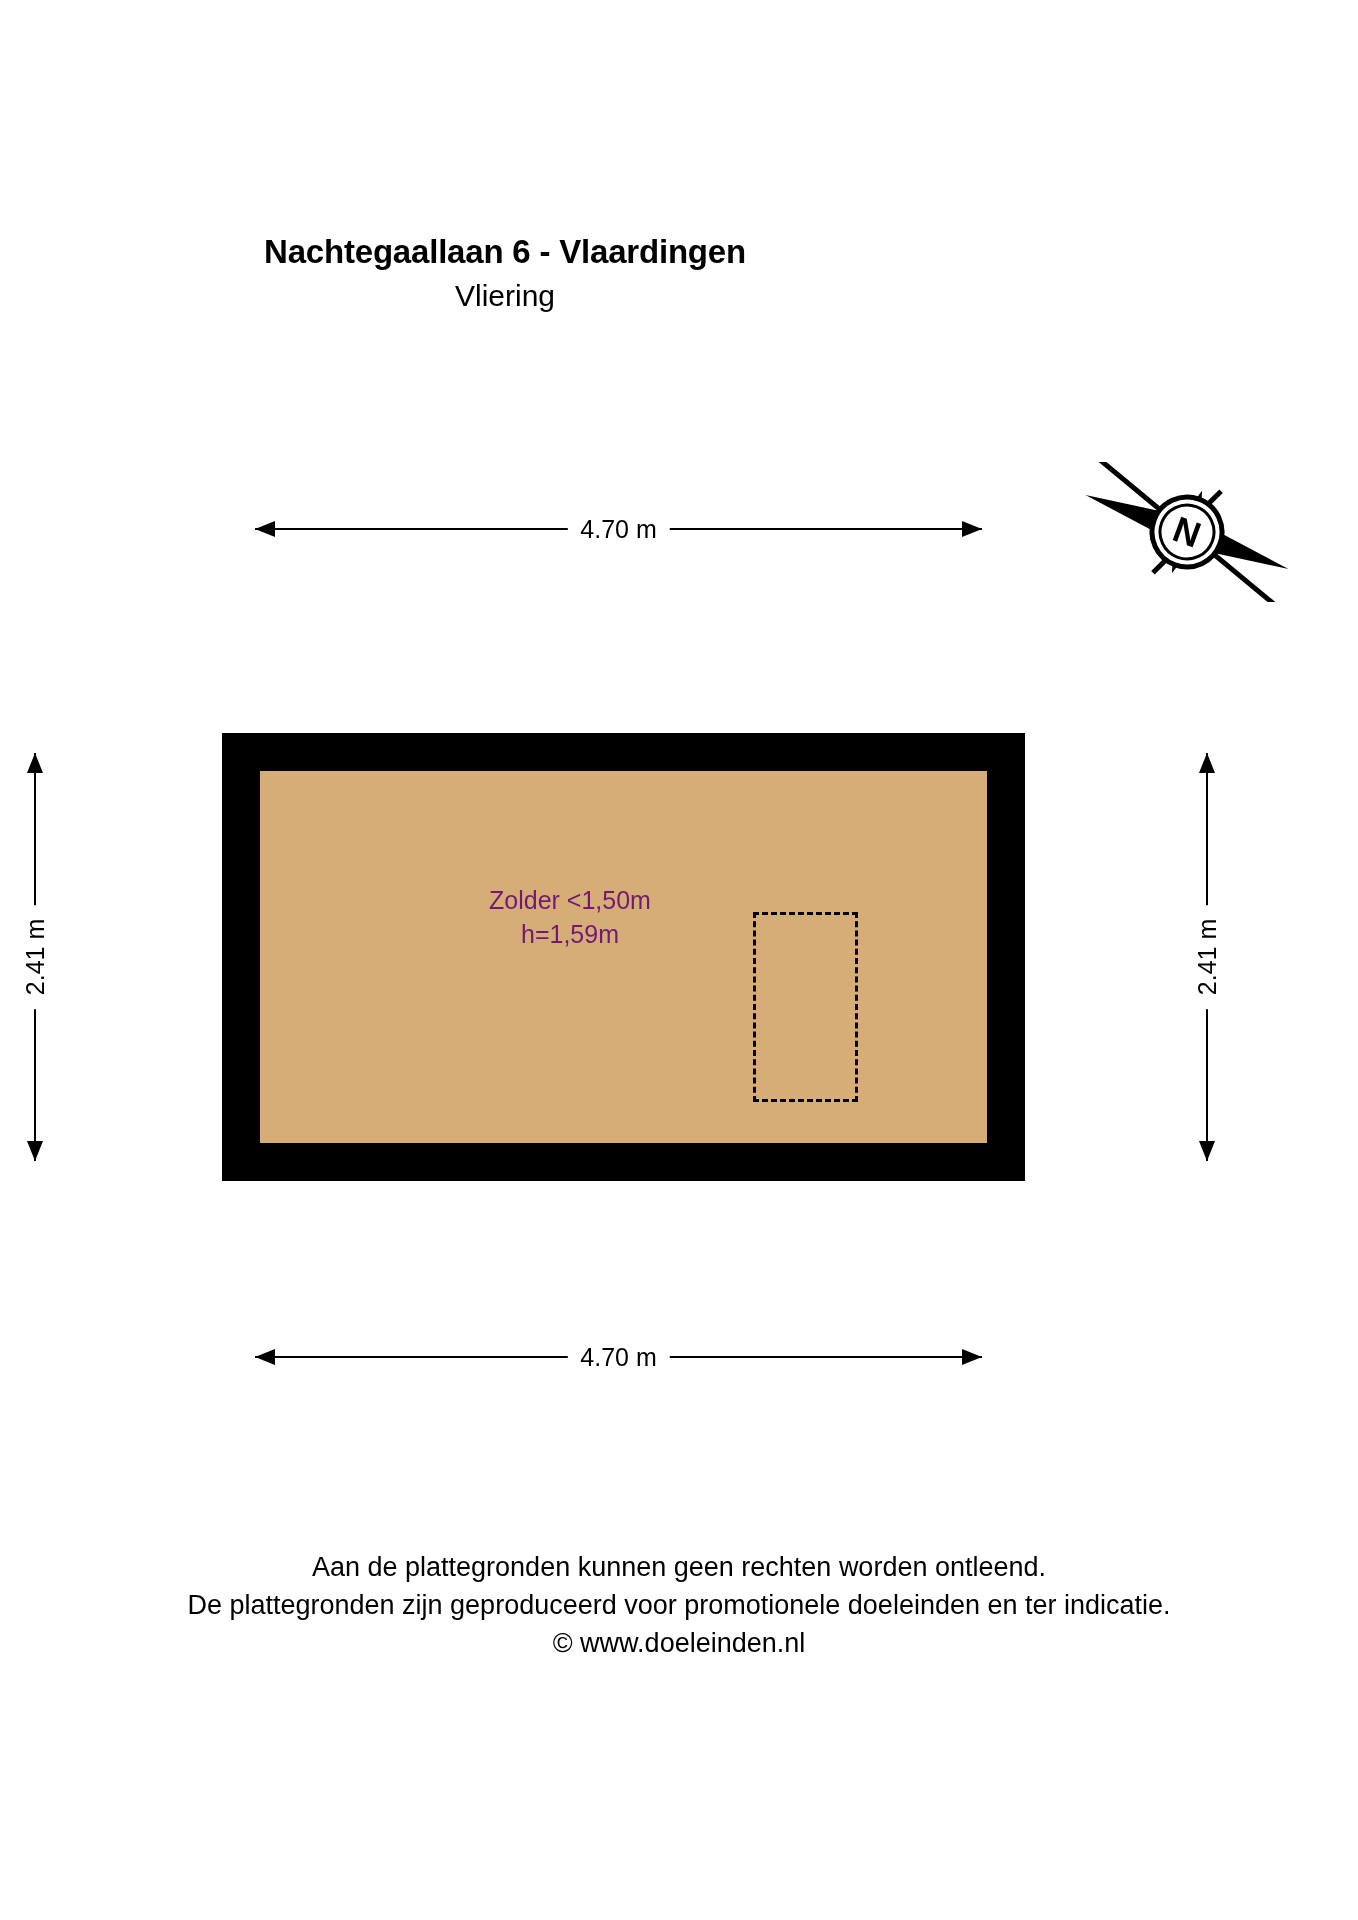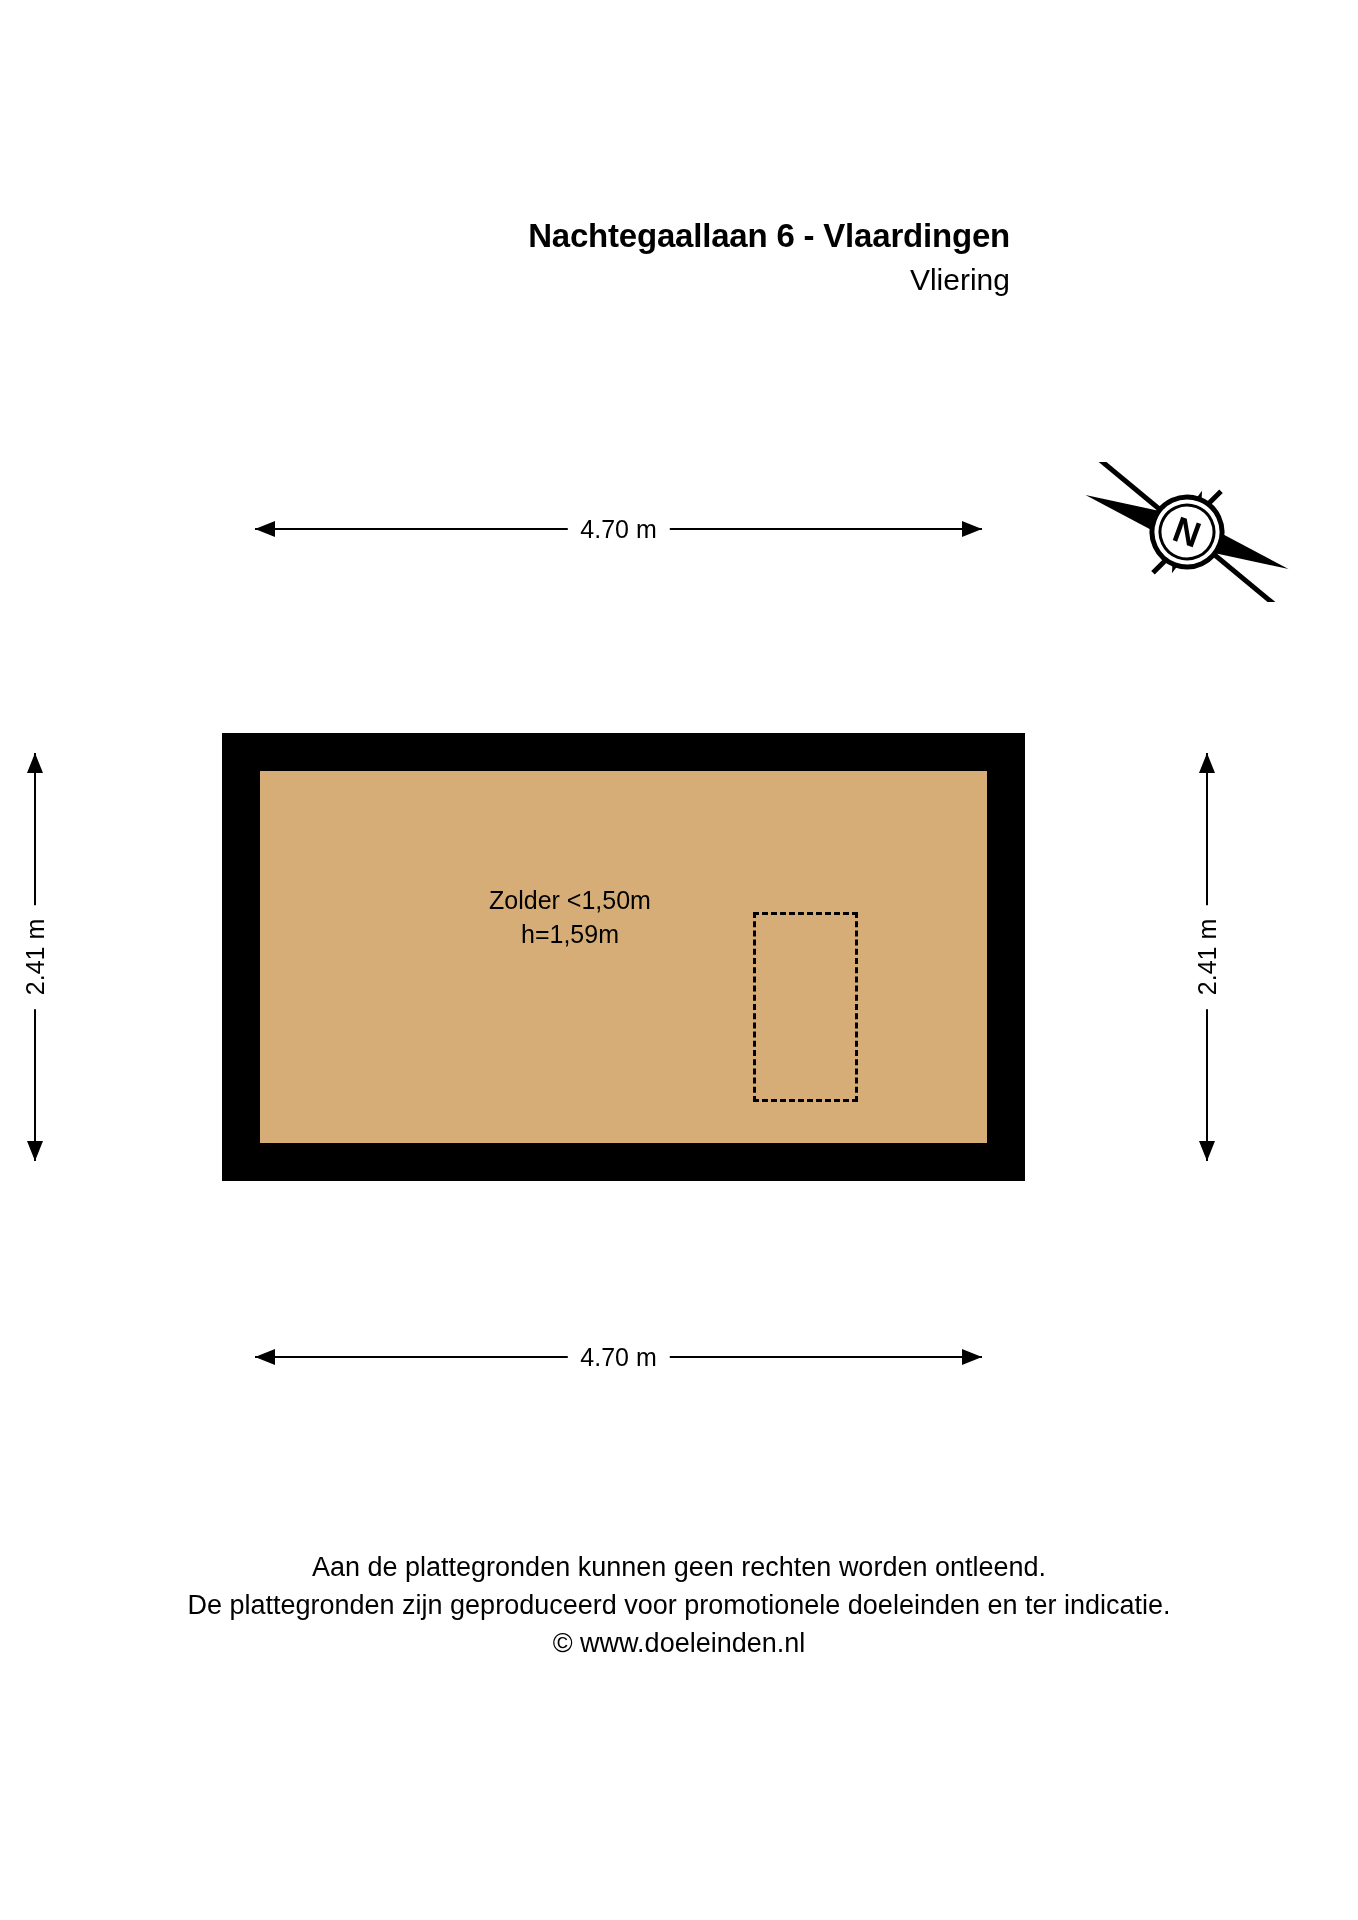--- a/index.html
+++ b/index.html
@@ -14,23 +14,23 @@
     position: relative;
     overflow: hidden;
     font-family: "Liberation Sans", sans-serif;
     color: #000000;
   }
 
   
   .title-block {
     position: absolute;
     left: 0;
-    top: 214px;
+    top: 230px;
     width: 1010px;
-    text-align: right;
+    text-align: center;
   }
   .plan-title {
     font-size: 33px;
     font-weight: bold;
     letter-spacing: -0.2px;
     line-height: 44px;
     white-space: nowrap;
   }
   .plan-subtitle {
     font-size: 30px;
@@ -151,21 +151,21 @@
     background: #d6ad77;
   }
   .room-label {
     position: absolute;
     left: 0;
     top: 112px;
     width: 620px;
     text-align: center;
     font-size: 25px;
     line-height: 34px;
-    color: #000000;
+    color: #701a75;
     white-space: nowrap;
   }
   .room-label .line2 {
     display: block;
   }
   .dashed-box {
     position: absolute;
     left: 493px;
     top: 141px;
     width: 105px;

